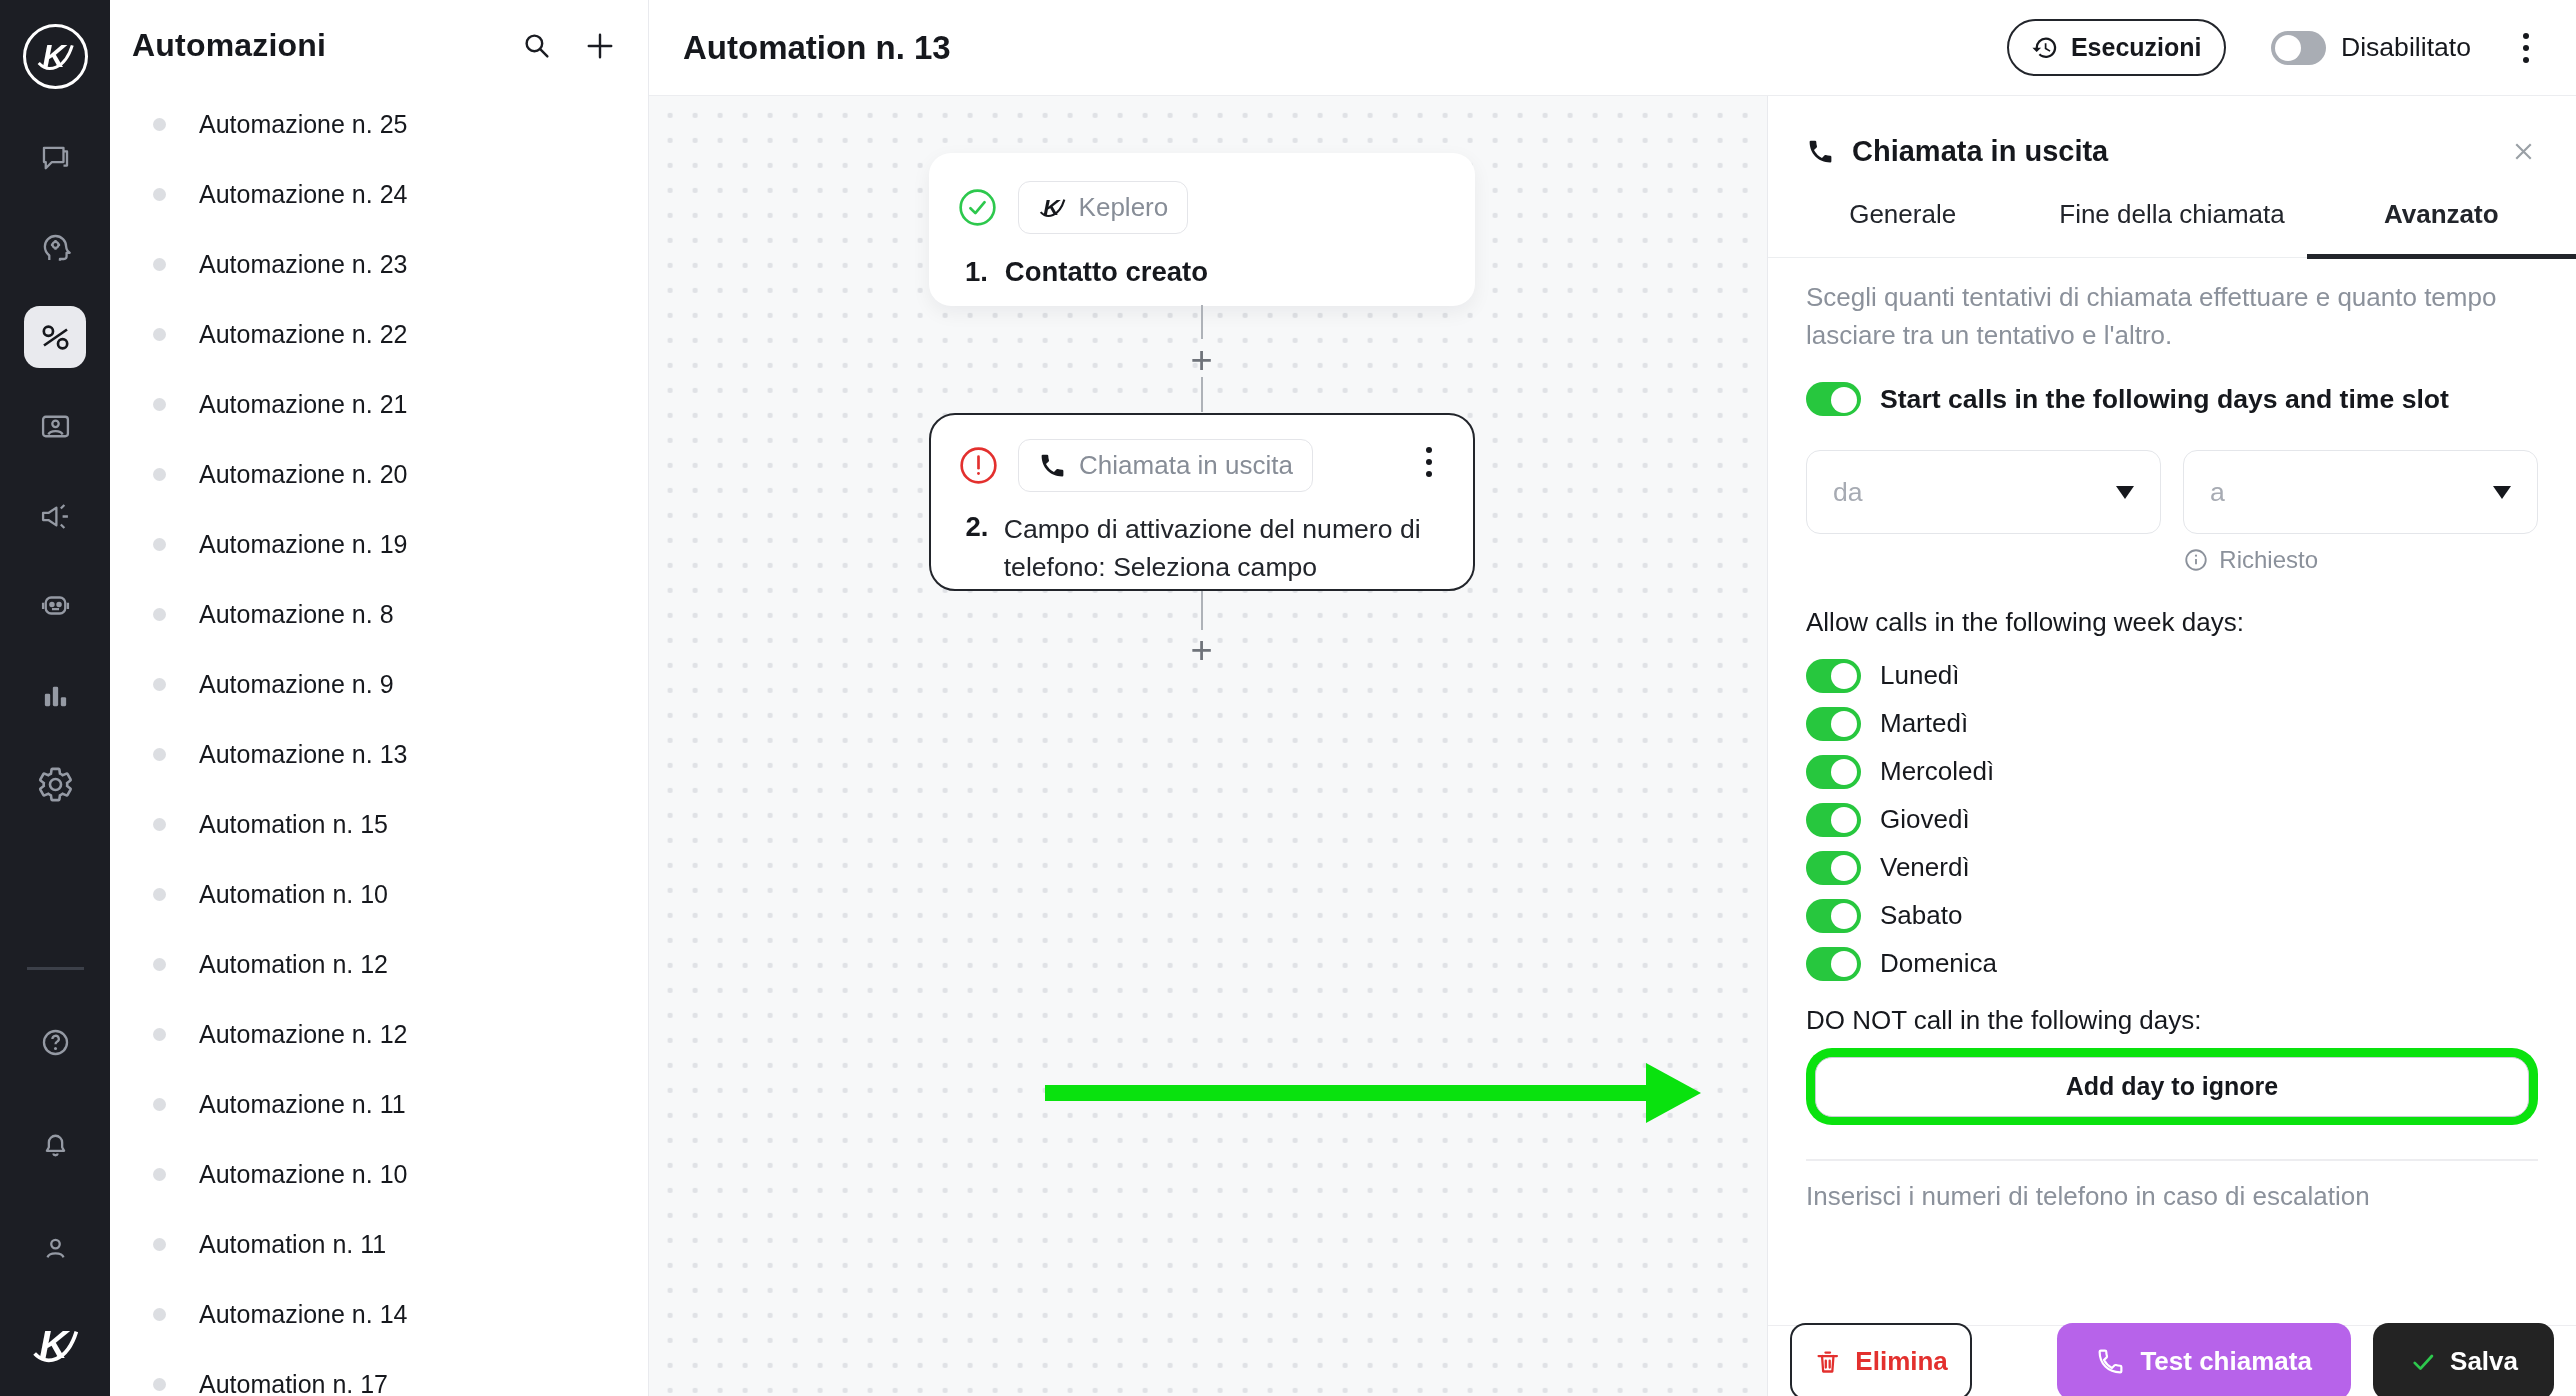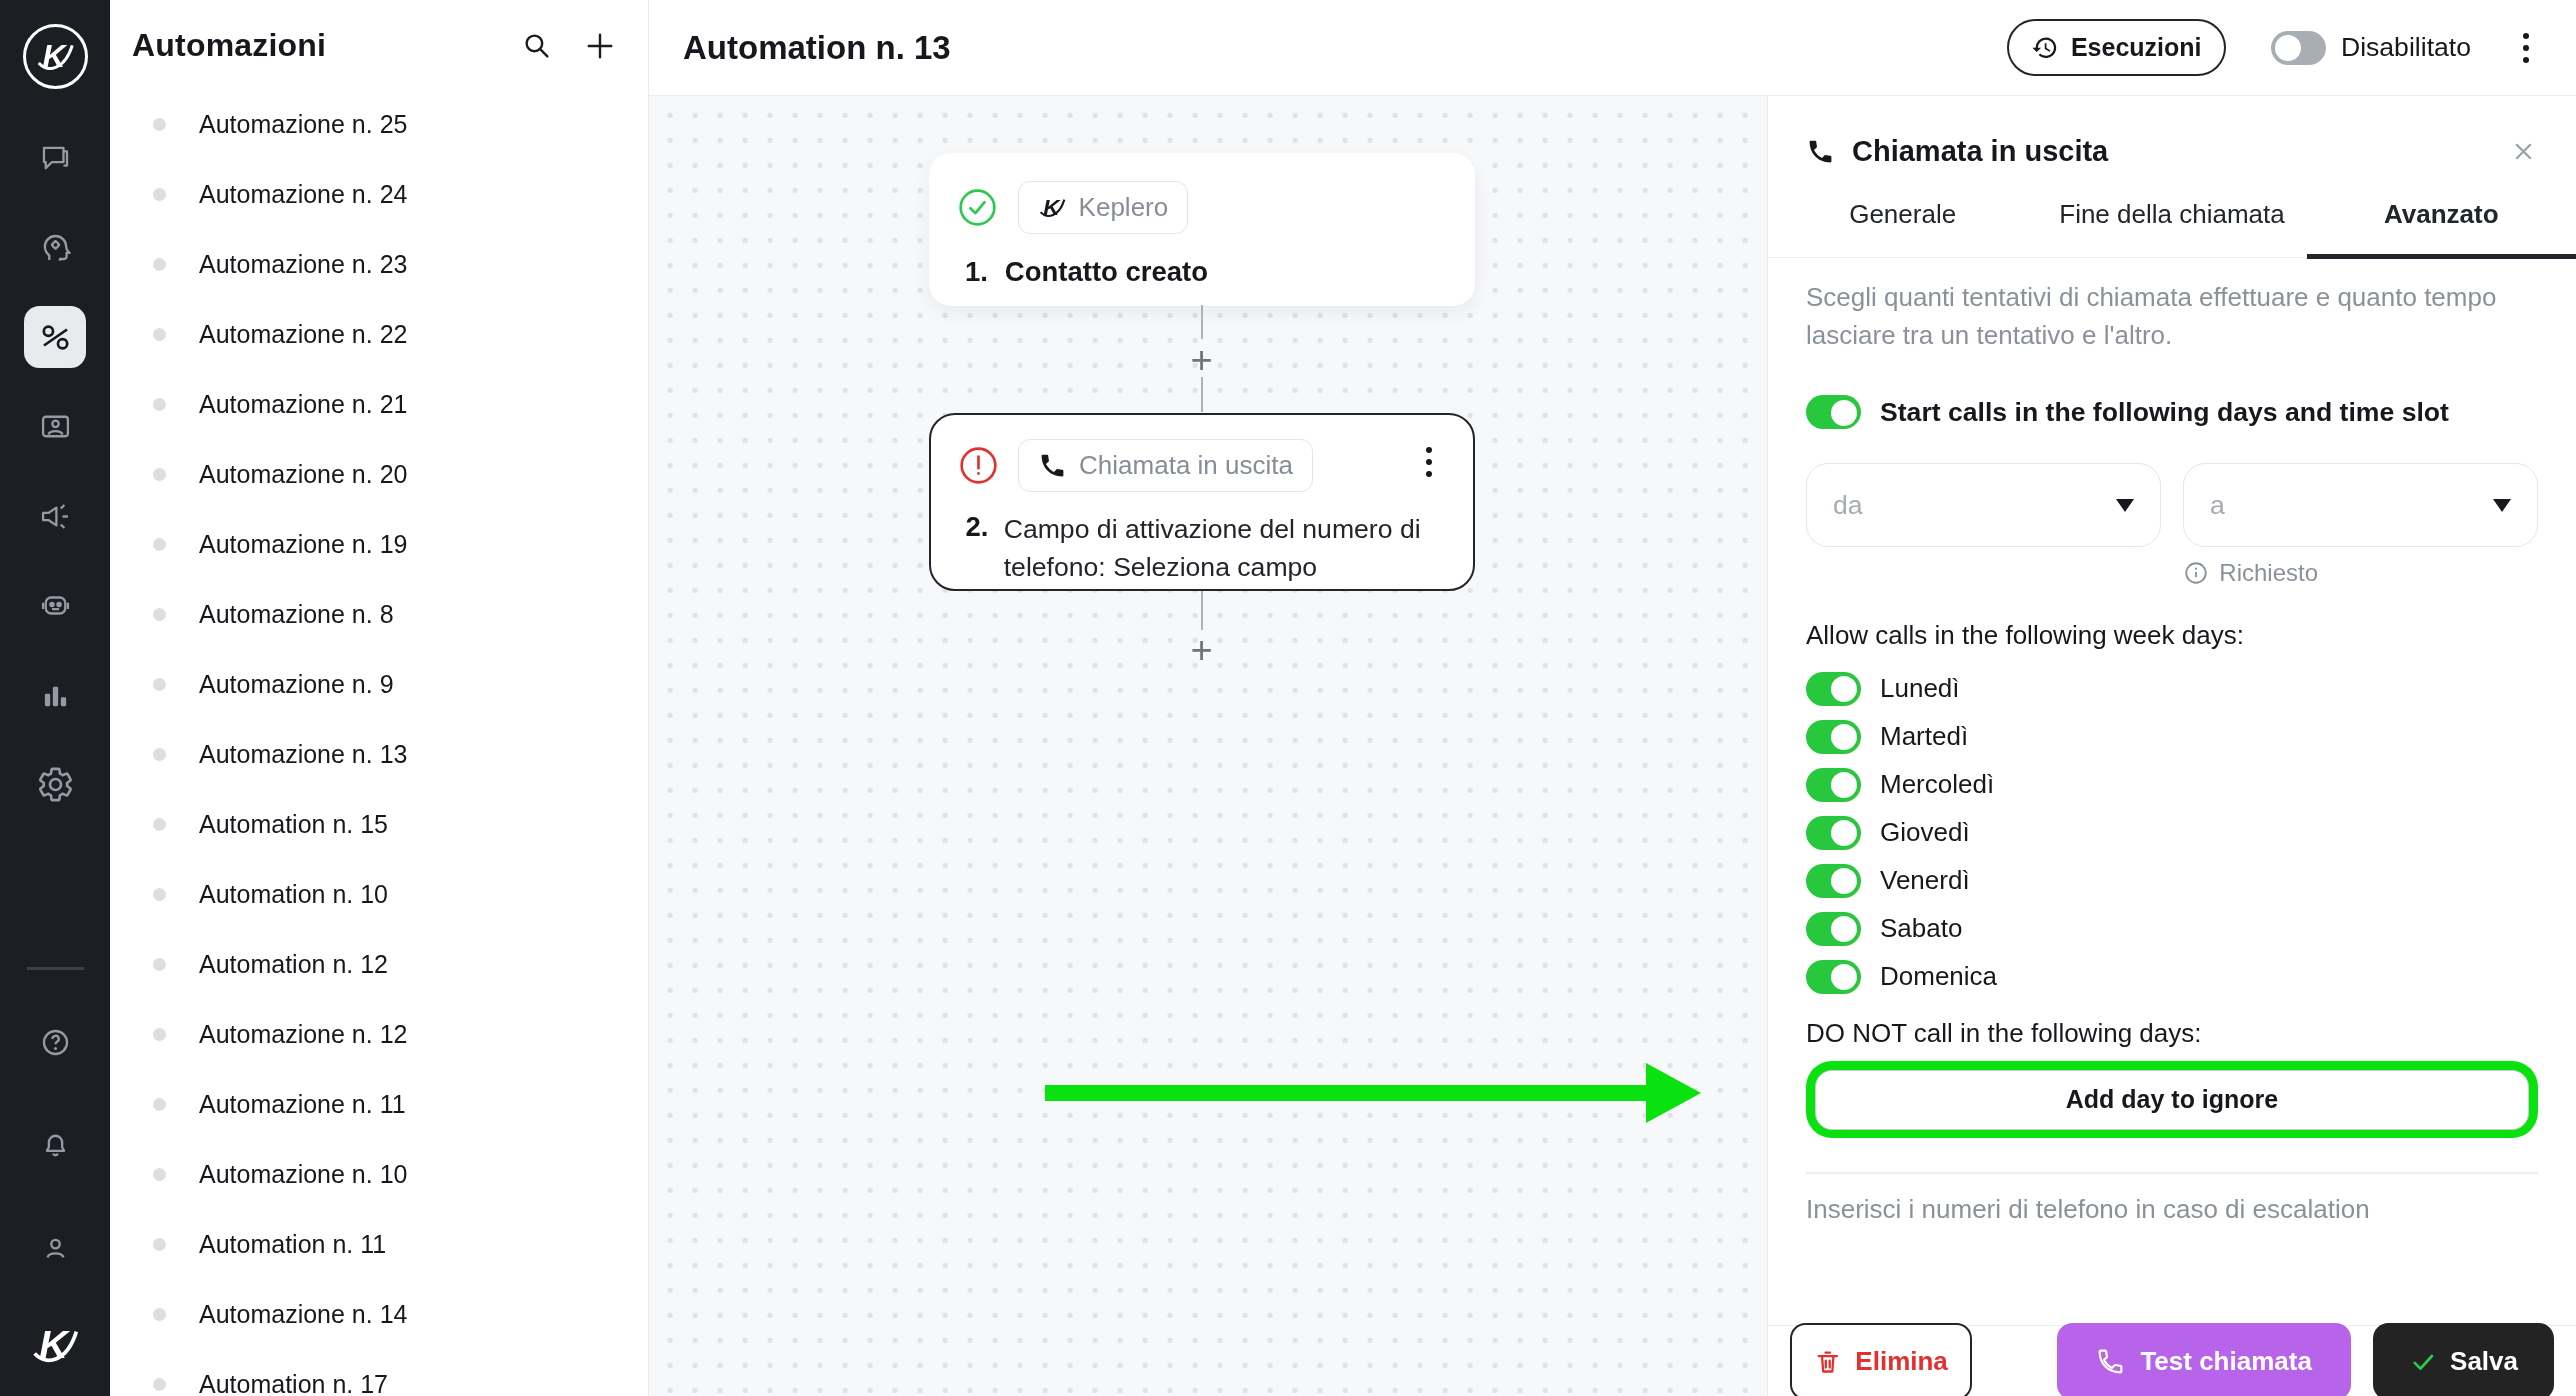--- a/index.html
+++ b/index.html
@@ -70,24 +70,24 @@
   .p-head { display:flex; align-items:center; gap:17px; padding:36px 34px 0 38px; }
   .p-head svg.ph-ic { width:29px; height:29px; color:#16181d; }
   .p-head h3 { font-size:29px; font-weight:700; color:#16181d; }
   .close-btn { margin-left:auto; background:none; border:none; color:#9aa0a6; cursor:pointer; width:38px; height:38px; display:grid; place-items:center; }
   .close-btn svg { width:29px; height:29px; }
   .p-tabs { display:flex; margin-top:29px; border-bottom:1.7px solid #eceef0; }
   .p-tab { flex:1; text-align:center; padding-bottom:24px; font-size:26px; color:#22252b; background:none; border:none; border-bottom:5.1px solid transparent; margin-bottom:-1.7px; cursor:pointer; font-family:inherit; }
   .p-tab.active { font-weight:700; border-bottom-color:#22252b; }
   .p-body { flex:1; padding:0 38px; overflow:hidden; }
   .p-intro { margin-top:20.6px; font-size:26px; color:#8b919b; line-height:1.45; }
-  .sec-row { margin-top:41px; display:flex; align-items:center; gap:19px; }
+  .sec-row { margin-top:28px; display:flex; align-items:center; gap:19px; }
   .sec-row b { font-size:26.6px; font-weight:700; color:#16181d; }
   .selects { margin-top:34px; display:flex; gap:22px; }
-  .select { flex:1; height:84px; border:1.7px solid #e4e6ea; border-radius:22px; display:flex; align-items:center; justify-content:space-between; padding:0 26px; background:#fff; cursor:pointer; }
+  .select { flex:1; height:84px; border:1.7px solid #e4e6ea; border-radius:14px; display:flex; align-items:center; justify-content:space-between; padding:0 26px; background:#fff; cursor:pointer; }
   .select .ph { font-size:26.6px; color:#a7abb3; }
   .caret { width:0; height:0; border-left:9.4px solid transparent; border-right:9.4px solid transparent; border-top:13px solid #16181d; }
   .required { margin-top:12px; margin-left:calc(50% + 11px); display:flex; align-items:center; gap:10.3px; color:#8b919b; font-size:24px; }
   .required svg { width:26px; height:26px; }
   .wd-label { margin-top:33px; font-size:26px; color:#16181d; }
   .wd-list { margin-top:13.7px; }
   .wd-row { display:flex; align-items:center; gap:19px; height:48px; }
   .wd-row span[data-item] { font-size:26px; color:#16181d; }
   .ignore-label { margin-top:17px; font-size:26px; color:#16181d; }
   .ring { margin-top:12px; background:#0ae20e; border-radius:26px; padding:8.6px; }

